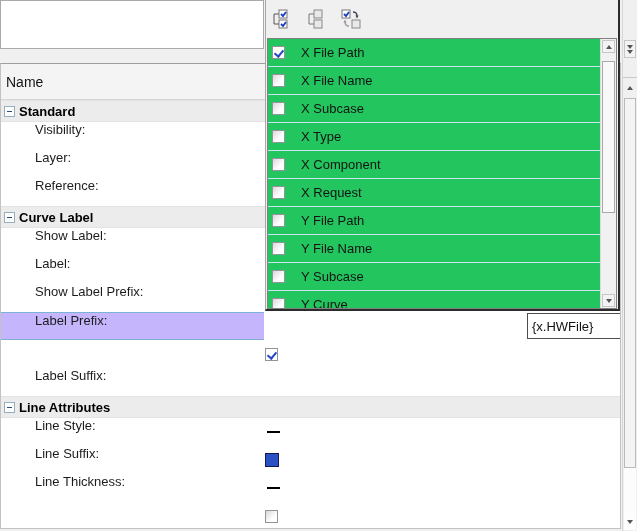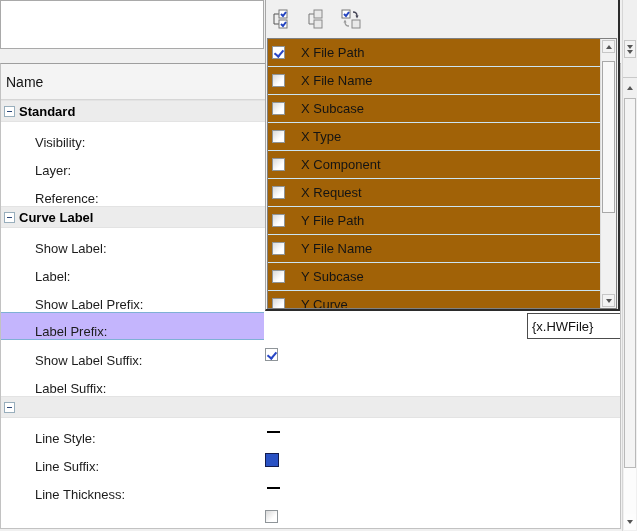--- a/index.html
+++ b/index.html
@@ -19,21 +19,21 @@
   .panel-header{height:36px;background:#f4f4f4;border-bottom:1px solid #d6d6d6;
     font-size:14px;color:#141414;display:flex;align-items:center;padding-left:5px;box-sizing:border-box}
   .row{position:relative;display:flex;align-items:center}
   .row.prop{height:28px}
   .row.section{height:22px;background:#ececec;border-top:1px solid #e3e3e3;border-bottom:1px solid #e3e3e3;
     box-sizing:border-box;font-weight:bold;font-size:13px}
   .section .minus{width:11px;height:11px;margin-left:3px;border:1px solid #98aebc;background:#fff;
     position:relative;box-sizing:border-box;flex:0 0 auto}
   .section .minus::after{content:"";position:absolute;left:2px;top:4px;width:5px;height:1px;background:#2e4a7a}
   .section .lbl{margin-left:4px;color:#000}
-  .prop .lbl-cell{width:263px;height:100%;display:flex;align-items:flex-end;box-sizing:border-box}
+  .prop .lbl-cell{width:263px;height:100%;display:flex;align-items:flex-start;box-sizing:border-box}
   .prop .lbl{margin-left:34px;font-size:13px;color:#1c1c1c}
   .prop.selected .lbl-cell{background:#c4b5fd;border-top:1px solid #7fb0d5;border-bottom:1px solid #7fb0d5}
   .prop .val{position:absolute;left:264px;top:0;height:100%;display:flex;align-items:center}
 
   
   .cb{display:inline-block;width:13px;height:13px;box-sizing:border-box;border:1px solid #8f9599;
     background:linear-gradient(135deg,#d9d9d9,#ffffff 65%);position:relative;flex:0 0 auto}
   .cb.checked{background:#fff}
   .cb.checked::after{content:"";position:absolute;left:3px;top:1px;width:4px;height:7px;
     border-right:2px solid #2846c6;border-bottom:2px solid #2846c6;transform:rotate(40deg)}
@@ -45,21 +45,21 @@
   .editor{position:absolute;left:262px;top:1px;width:336px;height:26px;background:#fff;
     border:1px solid #4c4c4c;box-sizing:border-box;display:flex;align-items:center;
     padding-left:4px;font-size:13px;color:#111;z-index:11}
 
   
   .popup{position:absolute;left:265px;top:0;width:355px;height:311px;background:#f0f0f0;
     border-left:1px solid #a6a6a6;border-right:2px solid #2b2b2b;border-bottom:2px solid #2b2b2b;
     box-sizing:border-box;z-index:10}
   .popup-toolbar{height:38px;display:flex;align-items:center;padding-left:3px;gap:12px}
   .tool-btn{width:23px;height:23px;display:flex;align-items:center;justify-content:center}
-  .listbox{position:absolute;left:1px;top:38px;right:1px;bottom:0;background:#a16207;
+  .listbox{position:absolute;left:1px;top:38px;right:1px;bottom:0;background:#22c55e;
     border:1px solid #808080;overflow:hidden}
   .list-items{position:absolute;left:0;top:0;right:15px;bottom:0;overflow:hidden}
   .list-item{height:28px;display:flex;align-items:center;border-bottom:1px solid #cbe4f2;box-sizing:border-box}
   .list-item .cb{margin-left:4px}
   .list-item .item-label{margin-left:16px;font-size:13px;color:#141414}
 
   
   .list-scroll{position:absolute;right:0;top:0;bottom:0;width:15px;background:#f1f1f1;border-left:1px solid #dcdcdc}
   .sbtn{position:absolute;left:1px;right:1px;height:13px;background:#f3f3f3;border:1px solid #c6c6c6;
     display:flex;align-items:center;justify-content:center;box-sizing:border-box}
@@ -140,35 +140,33 @@
         <div class="lbl-cell">
           <span class="lbl">Label Prefix:</span>
         </div>
         <div class="val">
           <div class="editor">
             <span>{x.HWFile}</span>
           </div>
         </div>
       </div>
       <div class="row prop">
-        <div class="lbl-cell">
-          <span class="lbl">Show Label Suffix:</span>
-        </div>
         <div class="val">
           <span class="cb checked"></span>
         </div>
       </div>
       <div class="row prop">
         <div class="lbl-cell">
           <span class="lbl">Label Suffix:</span>
         </div>
         <div class="val"></div>
       </div>
       <div class="row section">
         <span class="minus"></span>
+        <span class="lbl">Line Attributes</span>
       </div>
       <div class="row prop">
         <div class="lbl-cell">
           <span class="lbl">Line Style:</span>
         </div>
         <div class="val">
           <span class="dash"></span>
         </div>
       </div>
       <div class="row prop">

